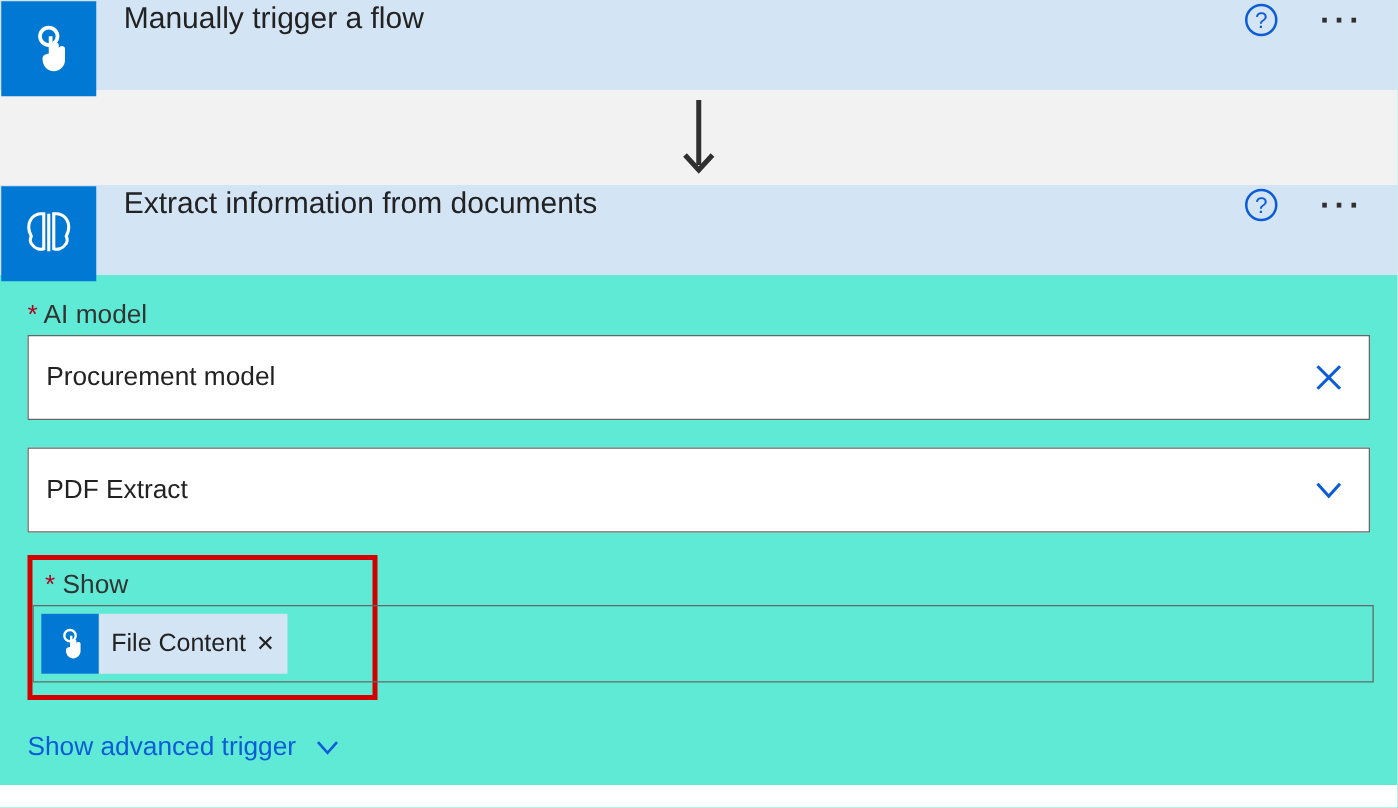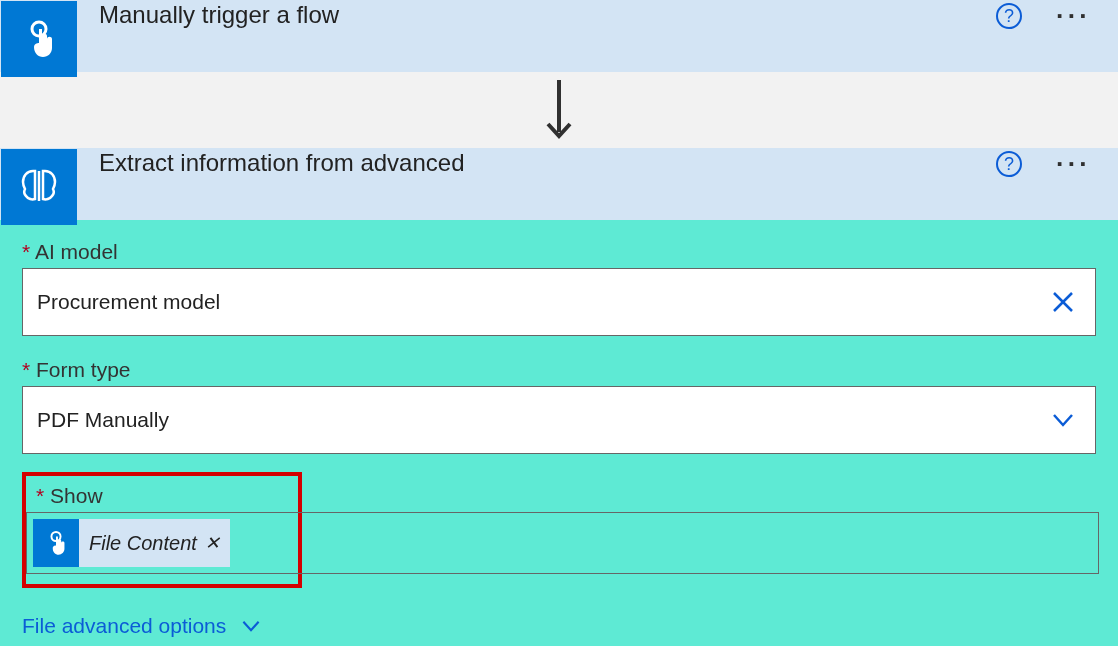--- a/index.html
+++ b/index.html
@@ -101,21 +101,20 @@
     align-items: center;
     width: 1073px;
     margin-left: -10px;
   }
   .form-row-wrapper { position: relative; }
   .form-row-input .inner-left {
     width: 264px;
     height: 100%;
     display: flex;
     align-items: flex-start;
-    font-style: italic;
   }
   .token {
     display: flex;
     align-items: center;
     background: #d3e4f4;
     height: 48px;
     padding-right: 10px;
   }
   .token-icon {
     width: 46px; height: 48px;
@@ -166,21 +165,21 @@
   </div>
 
   <div class="step-header">
     <div class="step-icon">
       <svg width="44" height="44" viewBox="0 0 44 44">
         <path d="M16 6 c-6 0 -10 5 -10 11 c0 3 1 5 2 7 c-1 2 -1 5 1 7 c2 3 6 4 9 3 v-28 z" fill="none" stroke="#fff" stroke-width="2.5"></path>
         <path d="M28 6 c6 0 10 5 10 11 c0 3 -1 5 -2 7 c1 2 1 5 -1 7 c-2 3 -6 4 -9 3 v-28 z" fill="none" stroke="#fff" stroke-width="2.5"></path>
         <line x1="22" y1="6" x2="22" y2="36" stroke="#fff" stroke-width="2.5"></line>
       </svg>
     </div>
-    <div class="step-title">Extract information from advanced</div>
+    <div class="step-title">Extract information from documents</div>
     <div class="step-help">
       <svg width="28" height="28" viewBox="0 0 28 28">
         <circle cx="14" cy="14" r="12" fill="none" stroke="#0b5cd6" stroke-width="2"></circle>
         <text x="14" y="20" text-anchor="middle" font-size="18" fill="#0b5cd6" font-family="Segoe UI">?</text>
       </svg>
     </div>
     <div class="step-more">···</div>
   </div>
 
   <div class="details">
@@ -196,26 +195,22 @@
         <span class="clear-x">
           <svg width="26" height="26" viewBox="0 0 26 26">
             <line x1="4" y1="4" x2="22" y2="22" stroke="#0b5cd6" stroke-width="2.5"></line>
             <line x1="22" y1="4" x2="4" y2="22" stroke="#0b5cd6" stroke-width="2.5"></line>
           </svg>
         </span>
       </div>
     </div>
 
     <div class="field-block">
-      <div class="field-label">
-        <span class="req">*</span>
-        <span>Form type</span>
-      </div>
       <div class="field-input">
-        <span>PDF Manually</span>
+        <span>PDF Extract</span>
         <span class="spacer"></span>
         <span class="chevron-dd">
           <svg width="26" height="26" viewBox="0 0 26 26">
             <polyline points="4,8 13,18 22,8" fill="none" stroke="#0b5cd6" stroke-width="2.5"></polyline>
           </svg>
         </span>
       </div>
     </div>
 
     <div class="form-row-wrapper">
@@ -235,21 +230,21 @@
               </div>
               <span class="token-label">File Content</span>
               <span class="token-close">✕</span>
             </div>
           </div>
         </div>
       </div>
     </div>
 
     <div class="advanced-link">
-      <span>File advanced options</span>
+      <span>Show advanced trigger</span>
       <svg width="22" height="22" viewBox="0 0 26 26">
         <polyline points="4,8 13,18 22,8" fill="none" stroke="#0b5cd6" stroke-width="2.5"></polyline>
       </svg>
     </div>
 
   </div>
 
 </div>
 
 </body></html>

